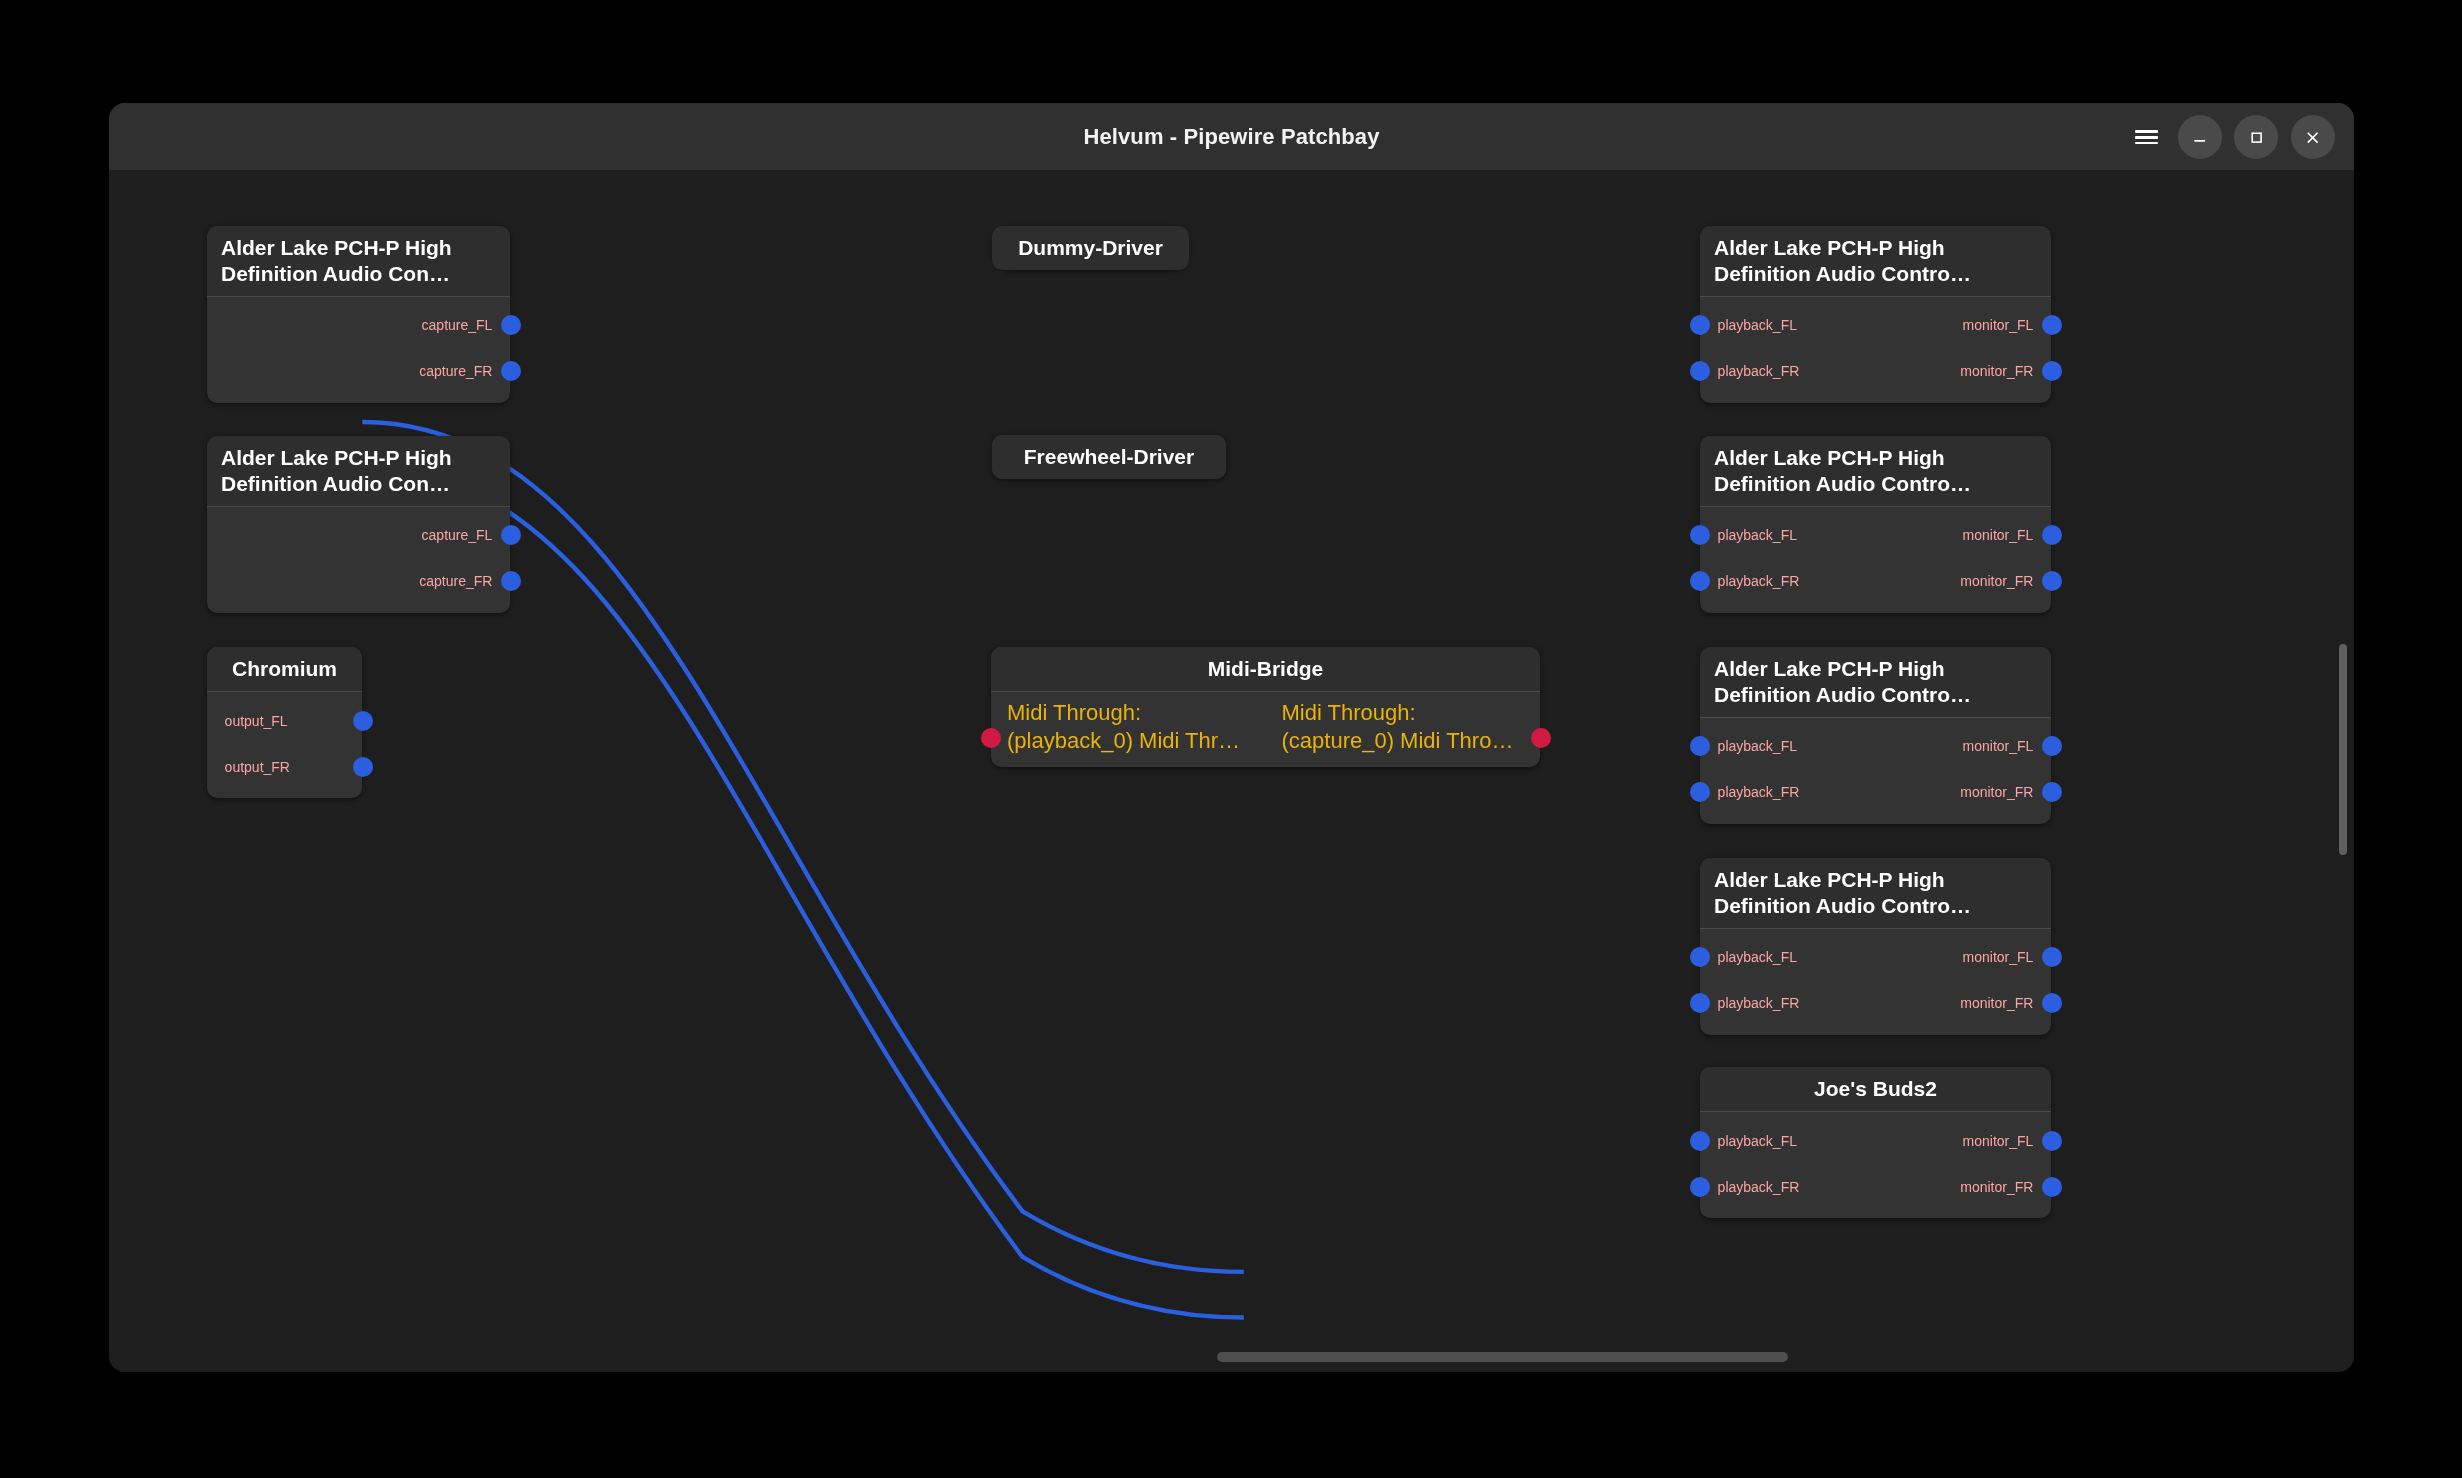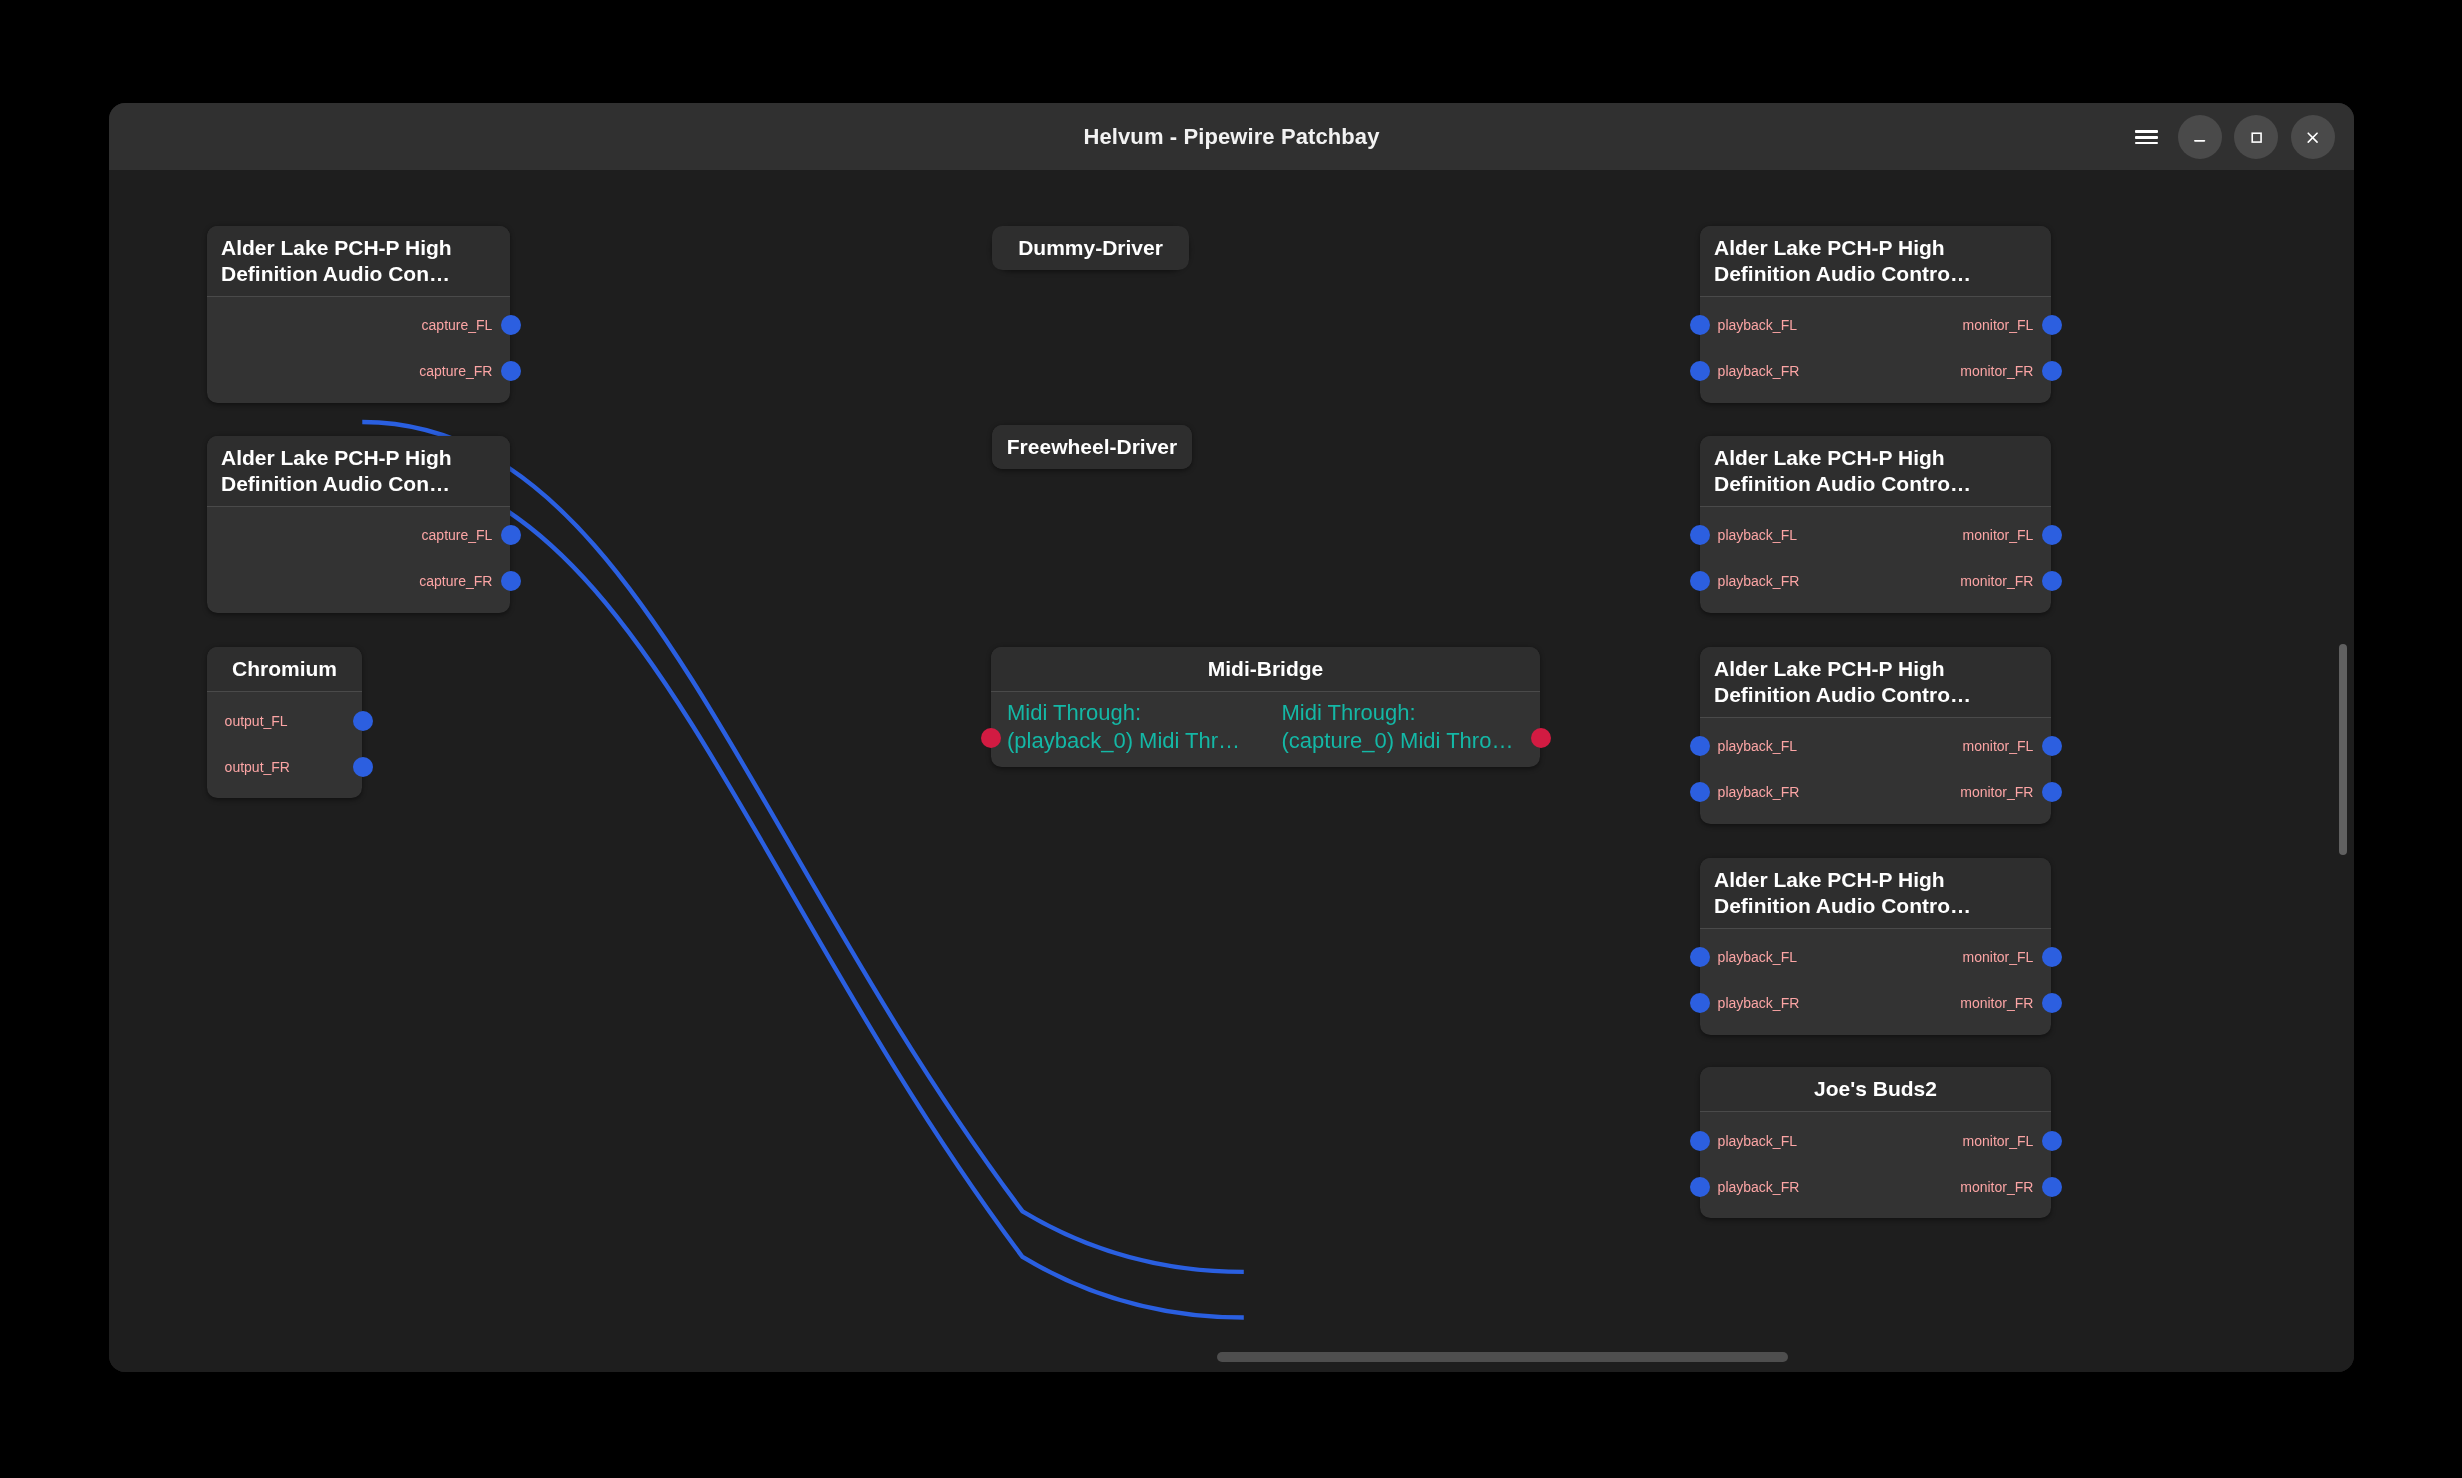--- a/index.html
+++ b/index.html
@@ -188,21 +188,21 @@
   
   .midi-body {
     display: flex;
     padding: 7px 0 12.3px 0;
     position: relative;
   }
   .midi-col {
     width: 50%;
     box-sizing: border-box;
     padding: 0 16px;
-    color: #14b8a6;
+    color: #eab308;
     font-size: 22px;
     line-height: 1.25;
     white-space: pre-line;
   }
   .midi-col.right { text-align: left; }
 
   
   #vscroll {
     position: absolute;
     right: 7px; top: 474px;
@@ -305,21 +305,21 @@
             <span class="port-label">output_FR</span>
             <span class="dot audio right"></span>
           </div>
         </div>
       </div>
 
       <div class="node titleonly" style="left:883px; top:56px; width:197px;border-radius:19px;">
         <div class="node-header">Dummy-Driver</div>
       </div>
 
-      <div class="node titleonly" style="left:883px; top:255px; width:200px;">
+      <div class="node titleonly" style="left:883px; top:265px; width:234px;">
         <div class="node-header">Freewheel-Driver</div>
       </div>
 
       <div class="node" style="left:882px; top:477px; width:549px;">
         <div class="node-header center">Midi-Bridge</div>
         <div class="midi-body">
           <span class="dot midi left" style="top:46px;"></span>
           <div class="midi-col">Midi Through:
 (playback_0) Midi Thr…</div>
           <div class="midi-col right">Midi Through:

